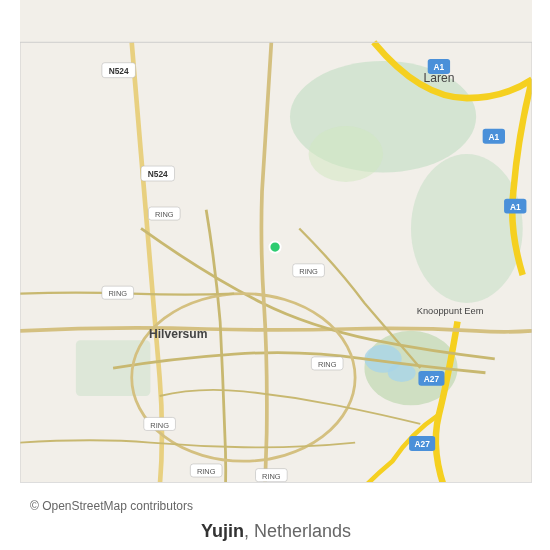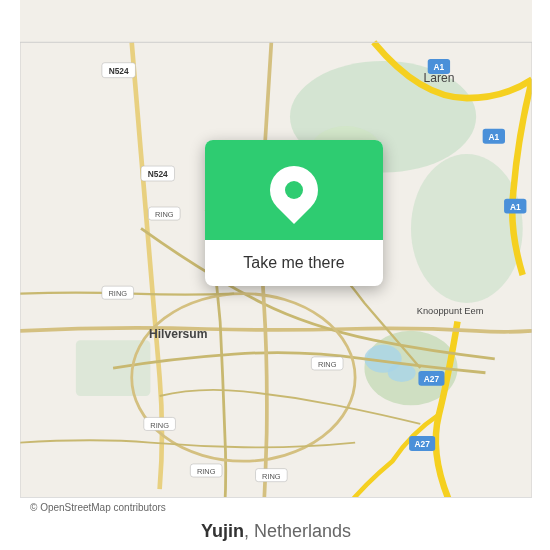--- a/index.html
+++ b/index.html
@@ -93,22 +93,22 @@
       position: absolute;
       bottom: 0;
       left: 0;
       width: 100%;
       background: white;
       border-top: 1px solid #ddd;
       z-index: 10;
     }
 
     .attribution {
-      padding: 4px 10px 2px;
-      font-size: 10px;
+      padding: 16px 10px 2px;
+      font-size: 12px;
       color: #666;
     }
 
     .location-info {
       padding: 6px 10px 8px;
       display: flex;
       align-items: center;
       justify-content: center;
       flex-direction: column;
     }
@@ -217,30 +217,20 @@
 
     <text x="170" y="318" text-anchor="middle" font-size="13" font-weight="bold" fill="#444">Hilversum</text>
     <text x="450" y="43" text-anchor="middle" font-size="13" fill="#444">Laren</text>
     <text x="462" y="292" text-anchor="middle" font-size="10" fill="#444">Knooppunt Eem</text>
 
     <circle cx="274" cy="220" r="6" fill="#2ecc71" stroke="white" stroke-width="2"></circle>
 
     <rect x="0" y="0" width="550" height="500" fill="none" stroke="#ccc" stroke-width="1"></rect>
   </svg>
 
-  <div class="popup-card">
-    <div class="popup-top">
-      <div class="location-icon">
-        <div class="location-icon-inner"></div>
-      </div>
-    </div>
-    <div class="popup-bottom">
-      <button class="take-me-there" style="background:none;border:none;cursor:pointer;font-size:16px;font-weight:500;color:#333;">Take me there</button>
-    </div>
-  </div>
 
   <div class="bottom-bar">
     <div class="attribution">
       <span>© OpenStreetMap contributors</span>
     </div>
     <div class="location-info">
       <div>
         <span class="location-name">Yujin</span><span class="location-country">, <span>Netherlands</span></span>
       </div>
     </div>

